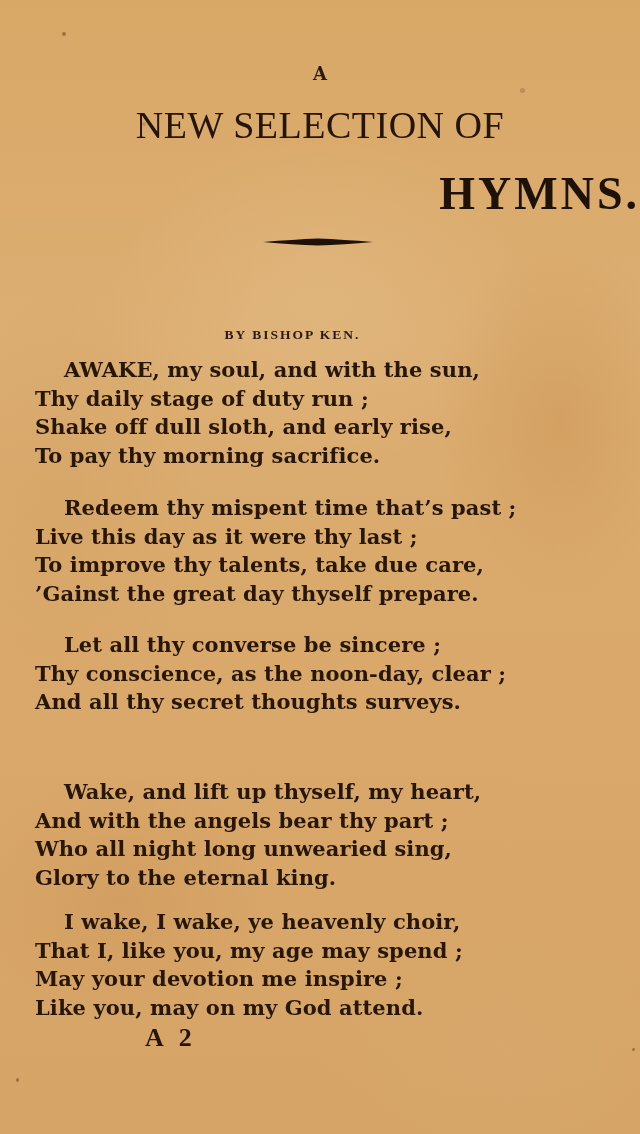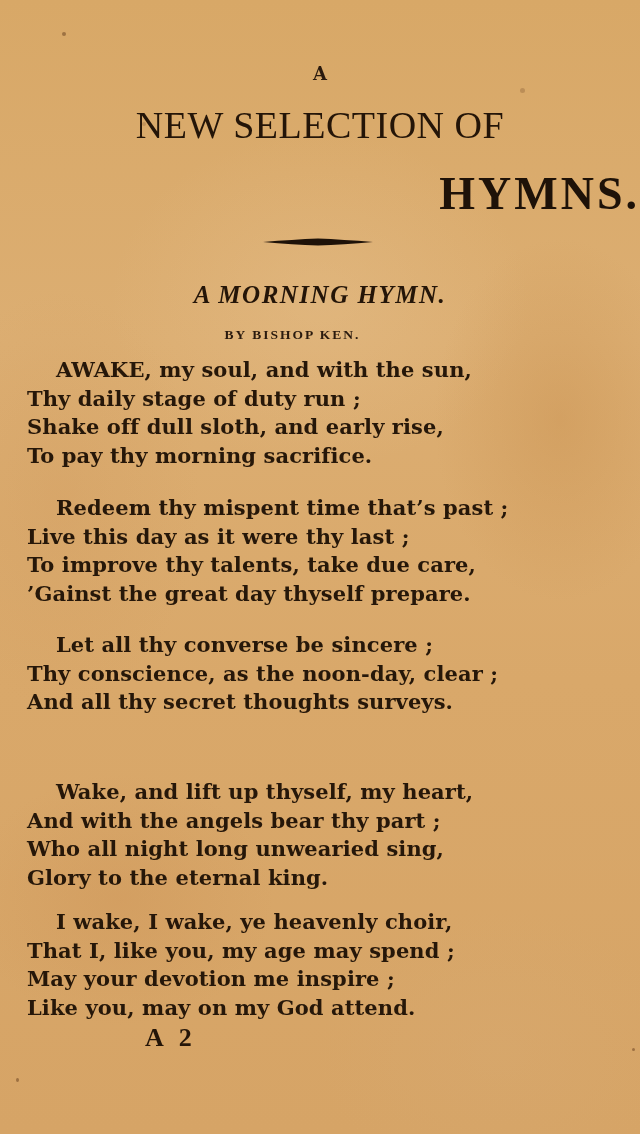--- a/index.html
+++ b/index.html
@@ -95,21 +95,21 @@
       text-align: center;
       font-family: "Liberation Serif", "DejaVu Serif", serif;
       font-weight: bold;
       font-size: 13.5px;
       letter-spacing: 2px;
       line-height: 18px;
       color: #2a1a0e;
     }
     .stanza {
       position: absolute;
-      left: 27px;
+      left: 35px;
       width: 520px;
     }
     .line {
       display: block;
       font-family: "DejaVu Serif", "Liberation Serif", serif;
       font-weight: bold;
       font-size: 21px;
       line-height: 28.5px;
       white-space: nowrap;
       color: #261709;
@@ -149,21 +149,20 @@
   <div class="catchword-top">A</div>
 
   <div class="subtitle">NEW SELECTION OF</div>
 
   <div class="main-title">HYMNS.</div>
 
   <svg class="ornament-rule" viewBox="0 0 110 8" preserveAspectRatio="none">
     <path d="M0 4 Q 30 1.5 55 0.5 Q 80 1.5 110 4 Q 80 6.5 55 7.5 Q 30 6.5 0 4 Z" fill="#1e1208"></path>
   </svg>
 
-  <div class="hymn-title">A MORNING HYMN.</div>
 
   <div class="byline">BY BISHOP KEN.</div>
 
   <div class="stanza stanza-1">
     <span class="line indent">AWAKE, my soul, and with the sun,</span>
     <span class="line">Thy daily stage of duty run ;</span>
     <span class="line">Shake off dull sloth, and early rise,</span>
     <span class="line">To pay thy morning sacrifice.</span>
   </div>
 

